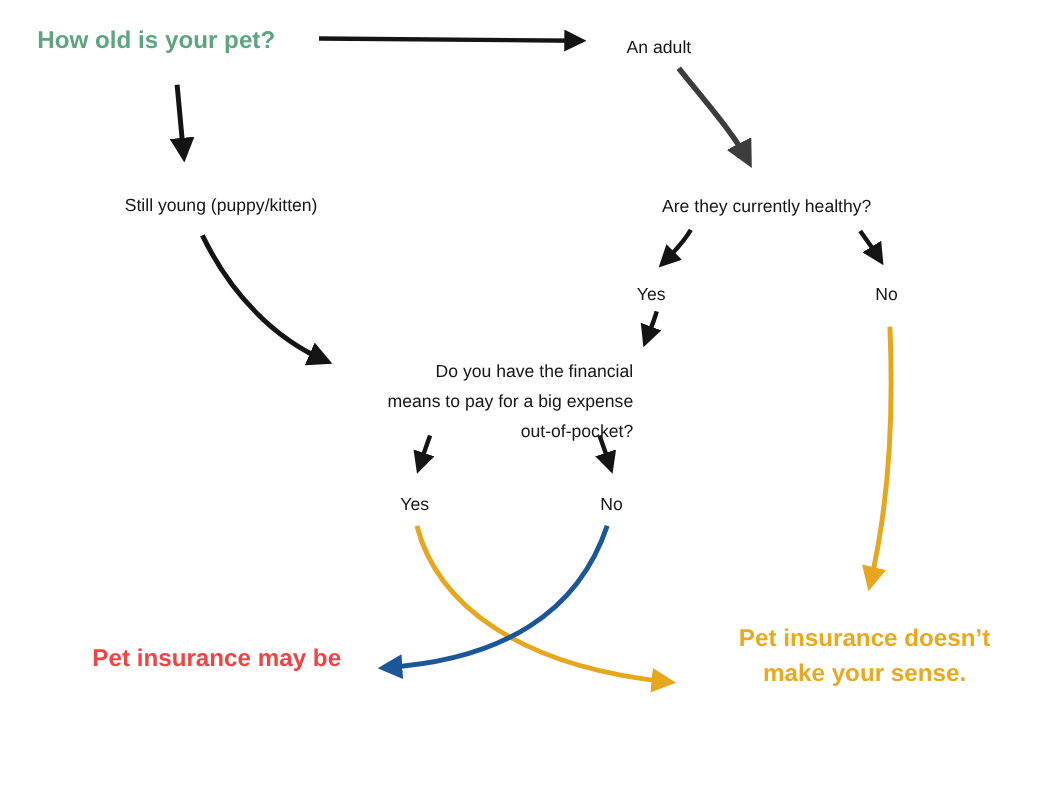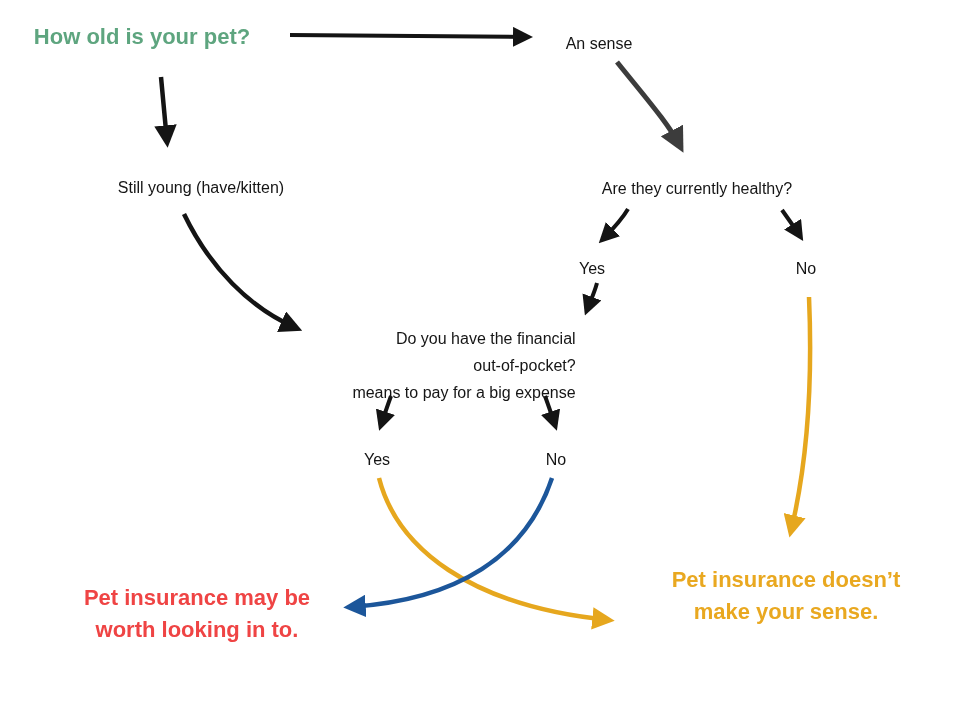--- a/index.html
+++ b/index.html
@@ -99,43 +99,42 @@
 
     <path d="M379,478 C397,548 470,606 608,620" fill="none" stroke-width="4.5" marker-end="url(#head-gold)" stroke="#e6a71e"></path>
 
     <path d="M552,478 C526,556 458,600 350,607" fill="none" stroke-width="4.5" marker-end="url(#head-blue)" stroke="#1c569a"></path>
 
     <path d="M809,297 C813,390 806,468 791,531" fill="none" stroke-width="4.5" marker-end="url(#head-gold)" stroke="#e6a71e"></path>
   </svg>
 
   <div class="title" style="left:142px; top:24px;">How old is your pet?</div>
 
-  <div class="label" style="left:599px; top:33px;">An sense</div>
+  <div class="label" style="left:599px; top:33px;">An adult</div>
 
-  <div class="label" style="left:201px; top:177px;">Still young (have/kitten)</div>
+  <div class="label" style="left:201px; top:177px;">Still young (puppy/kitten)</div>
 
   <div class="label" style="left:697px; top:178px;text-align:right;">Are they currently healthy?</div>
 
   <div class="label" style="left:592px; top:258px;">Yes</div>
 
   <div class="label" style="left:806px; top:258px;">No</div>
 
   <div class="label-block" style="left:464px; top:325px;text-align:right;">
     <div>Do you have the financial</div>
+    <div>means to pay for a big expense</div>
     <div>out-of-pocket?</div>
-    <div>means to pay for a big expense</div>
   </div>
 
   <div class="label" style="left:377px; top:449px;">Yes</div>
 
   <div class="label" style="left:556px; top:449px;">No</div>
 
   <div class="result result-blue" style="left:197px; top:582px;">
     <div>Pet insurance may be</div>
-    <div>worth looking in to.</div>
   </div>
 
   <div class="result result-gold" style="left:786px; top:564px;">
     <div>Pet insurance doesn’t</div>
     <div>make your sense.</div>
   </div>
 
 </div>
 
 </body></html>

